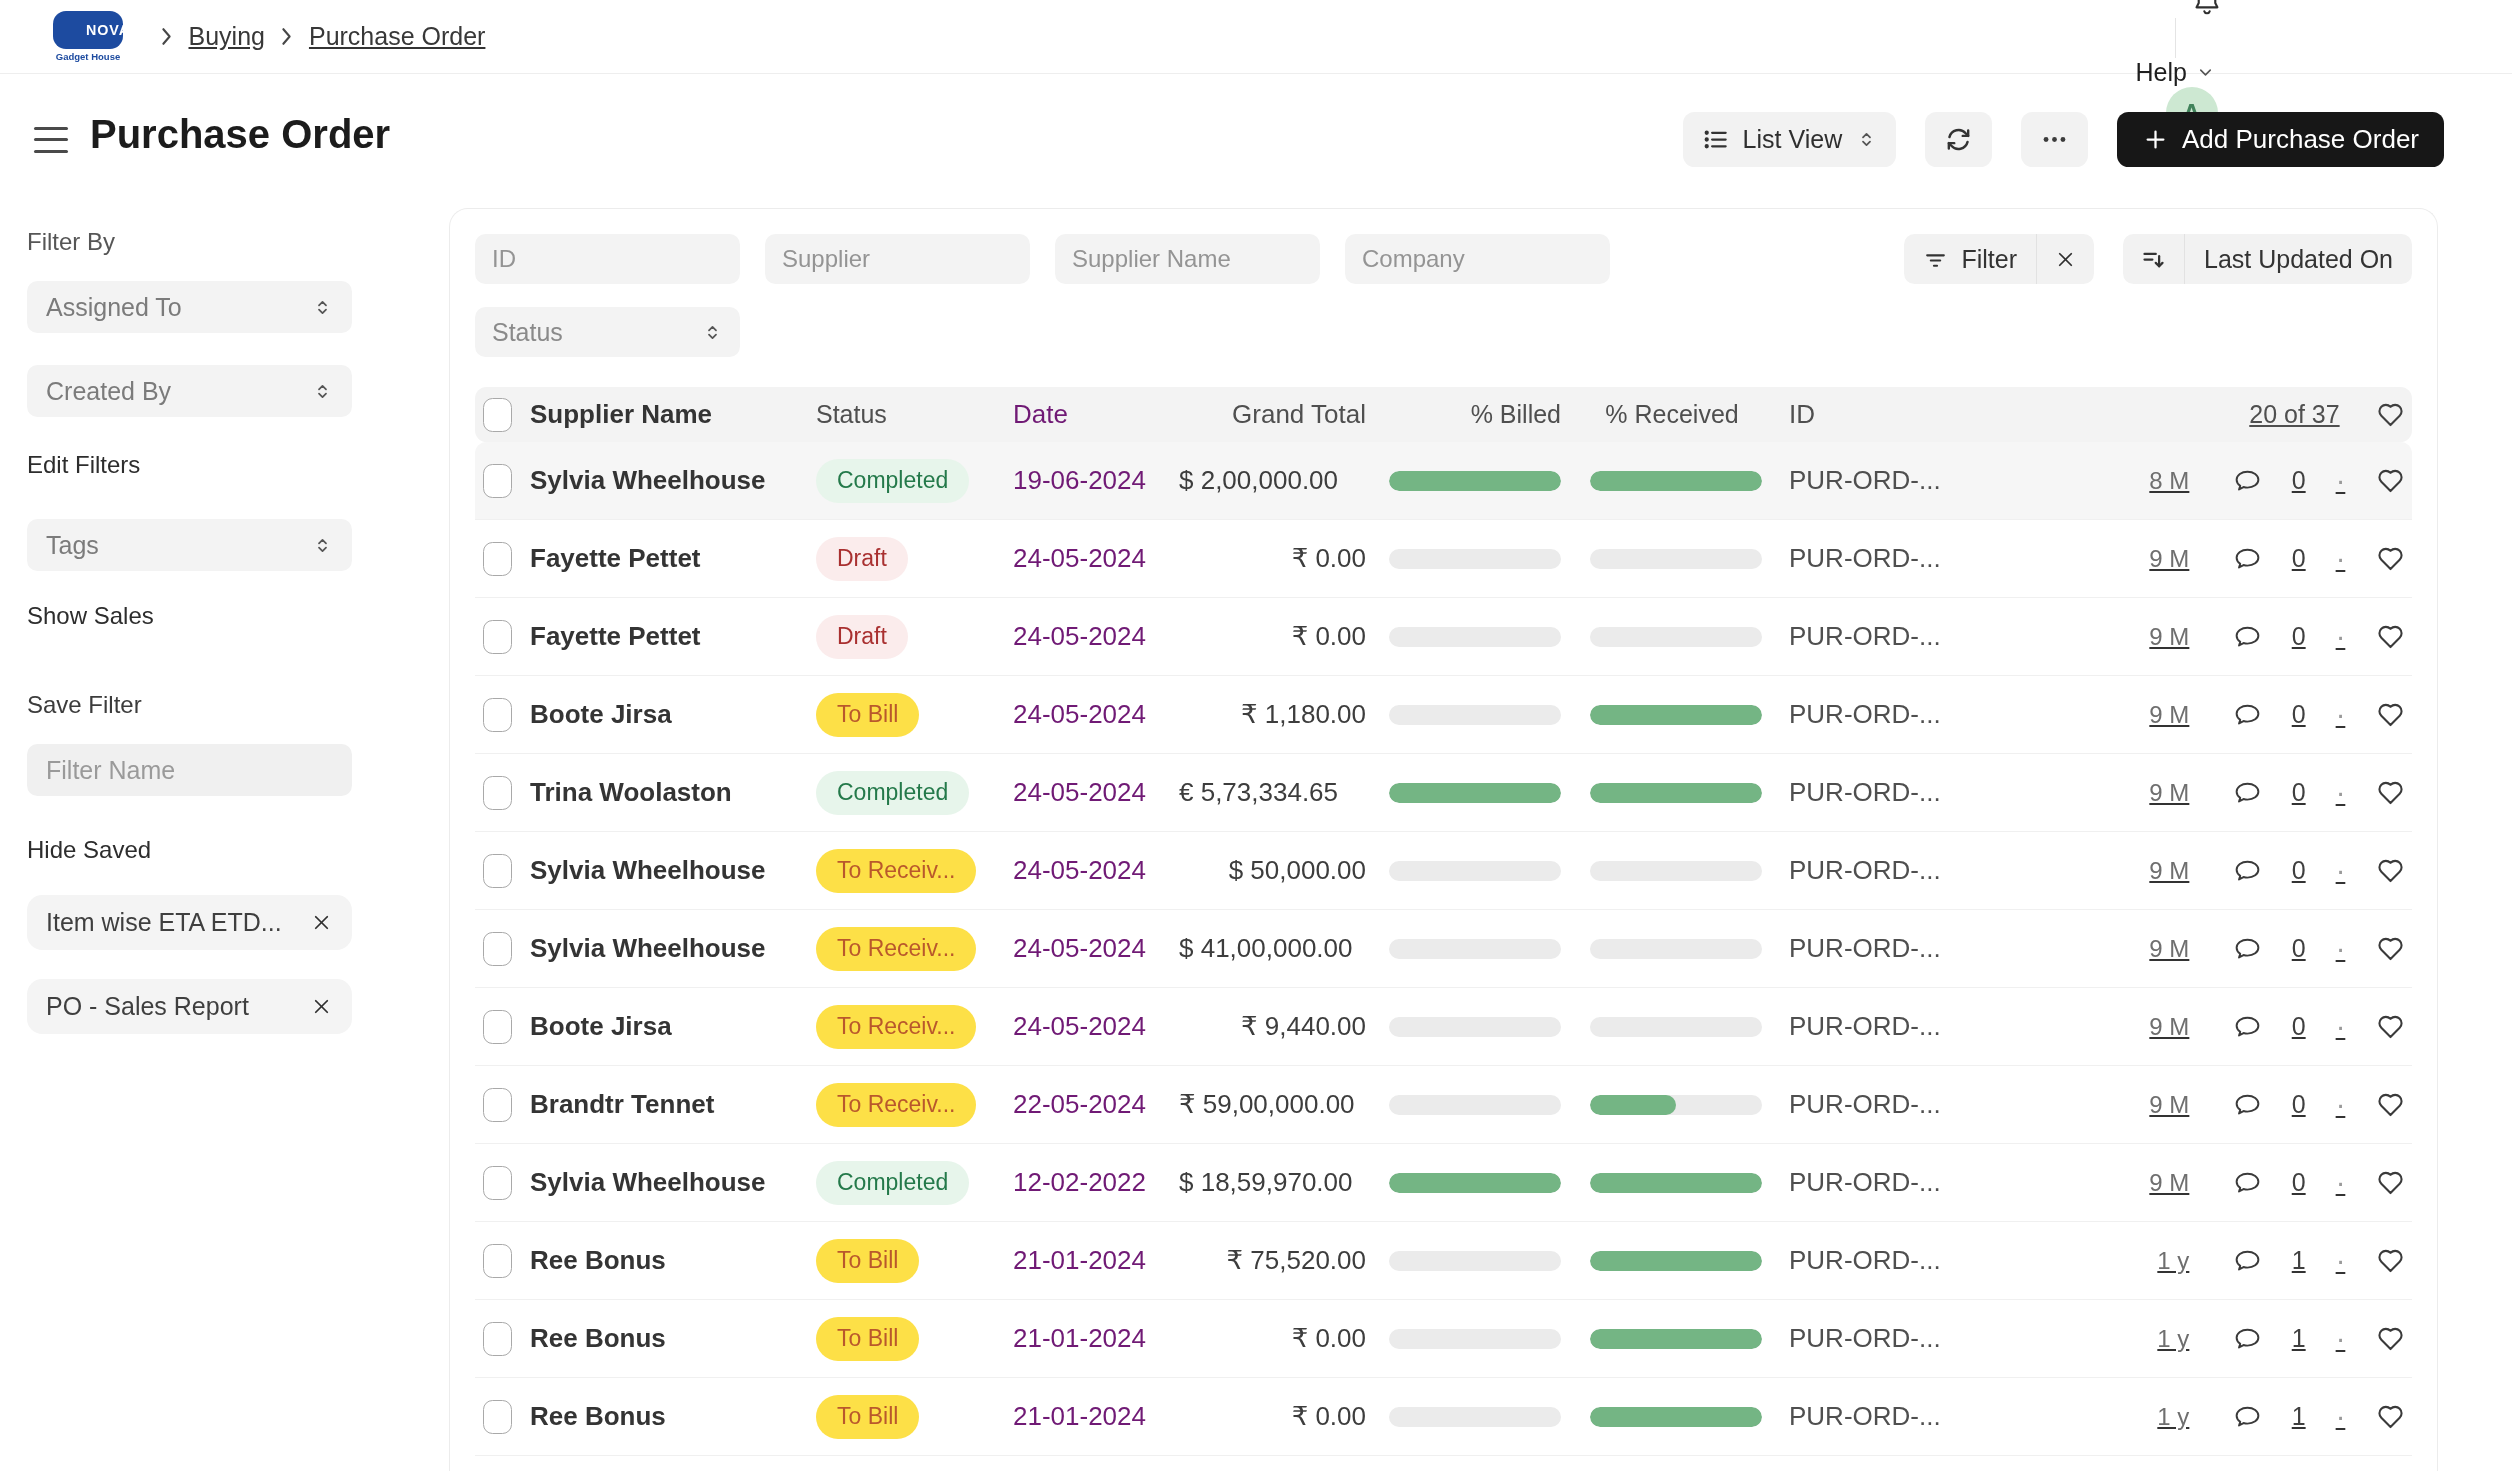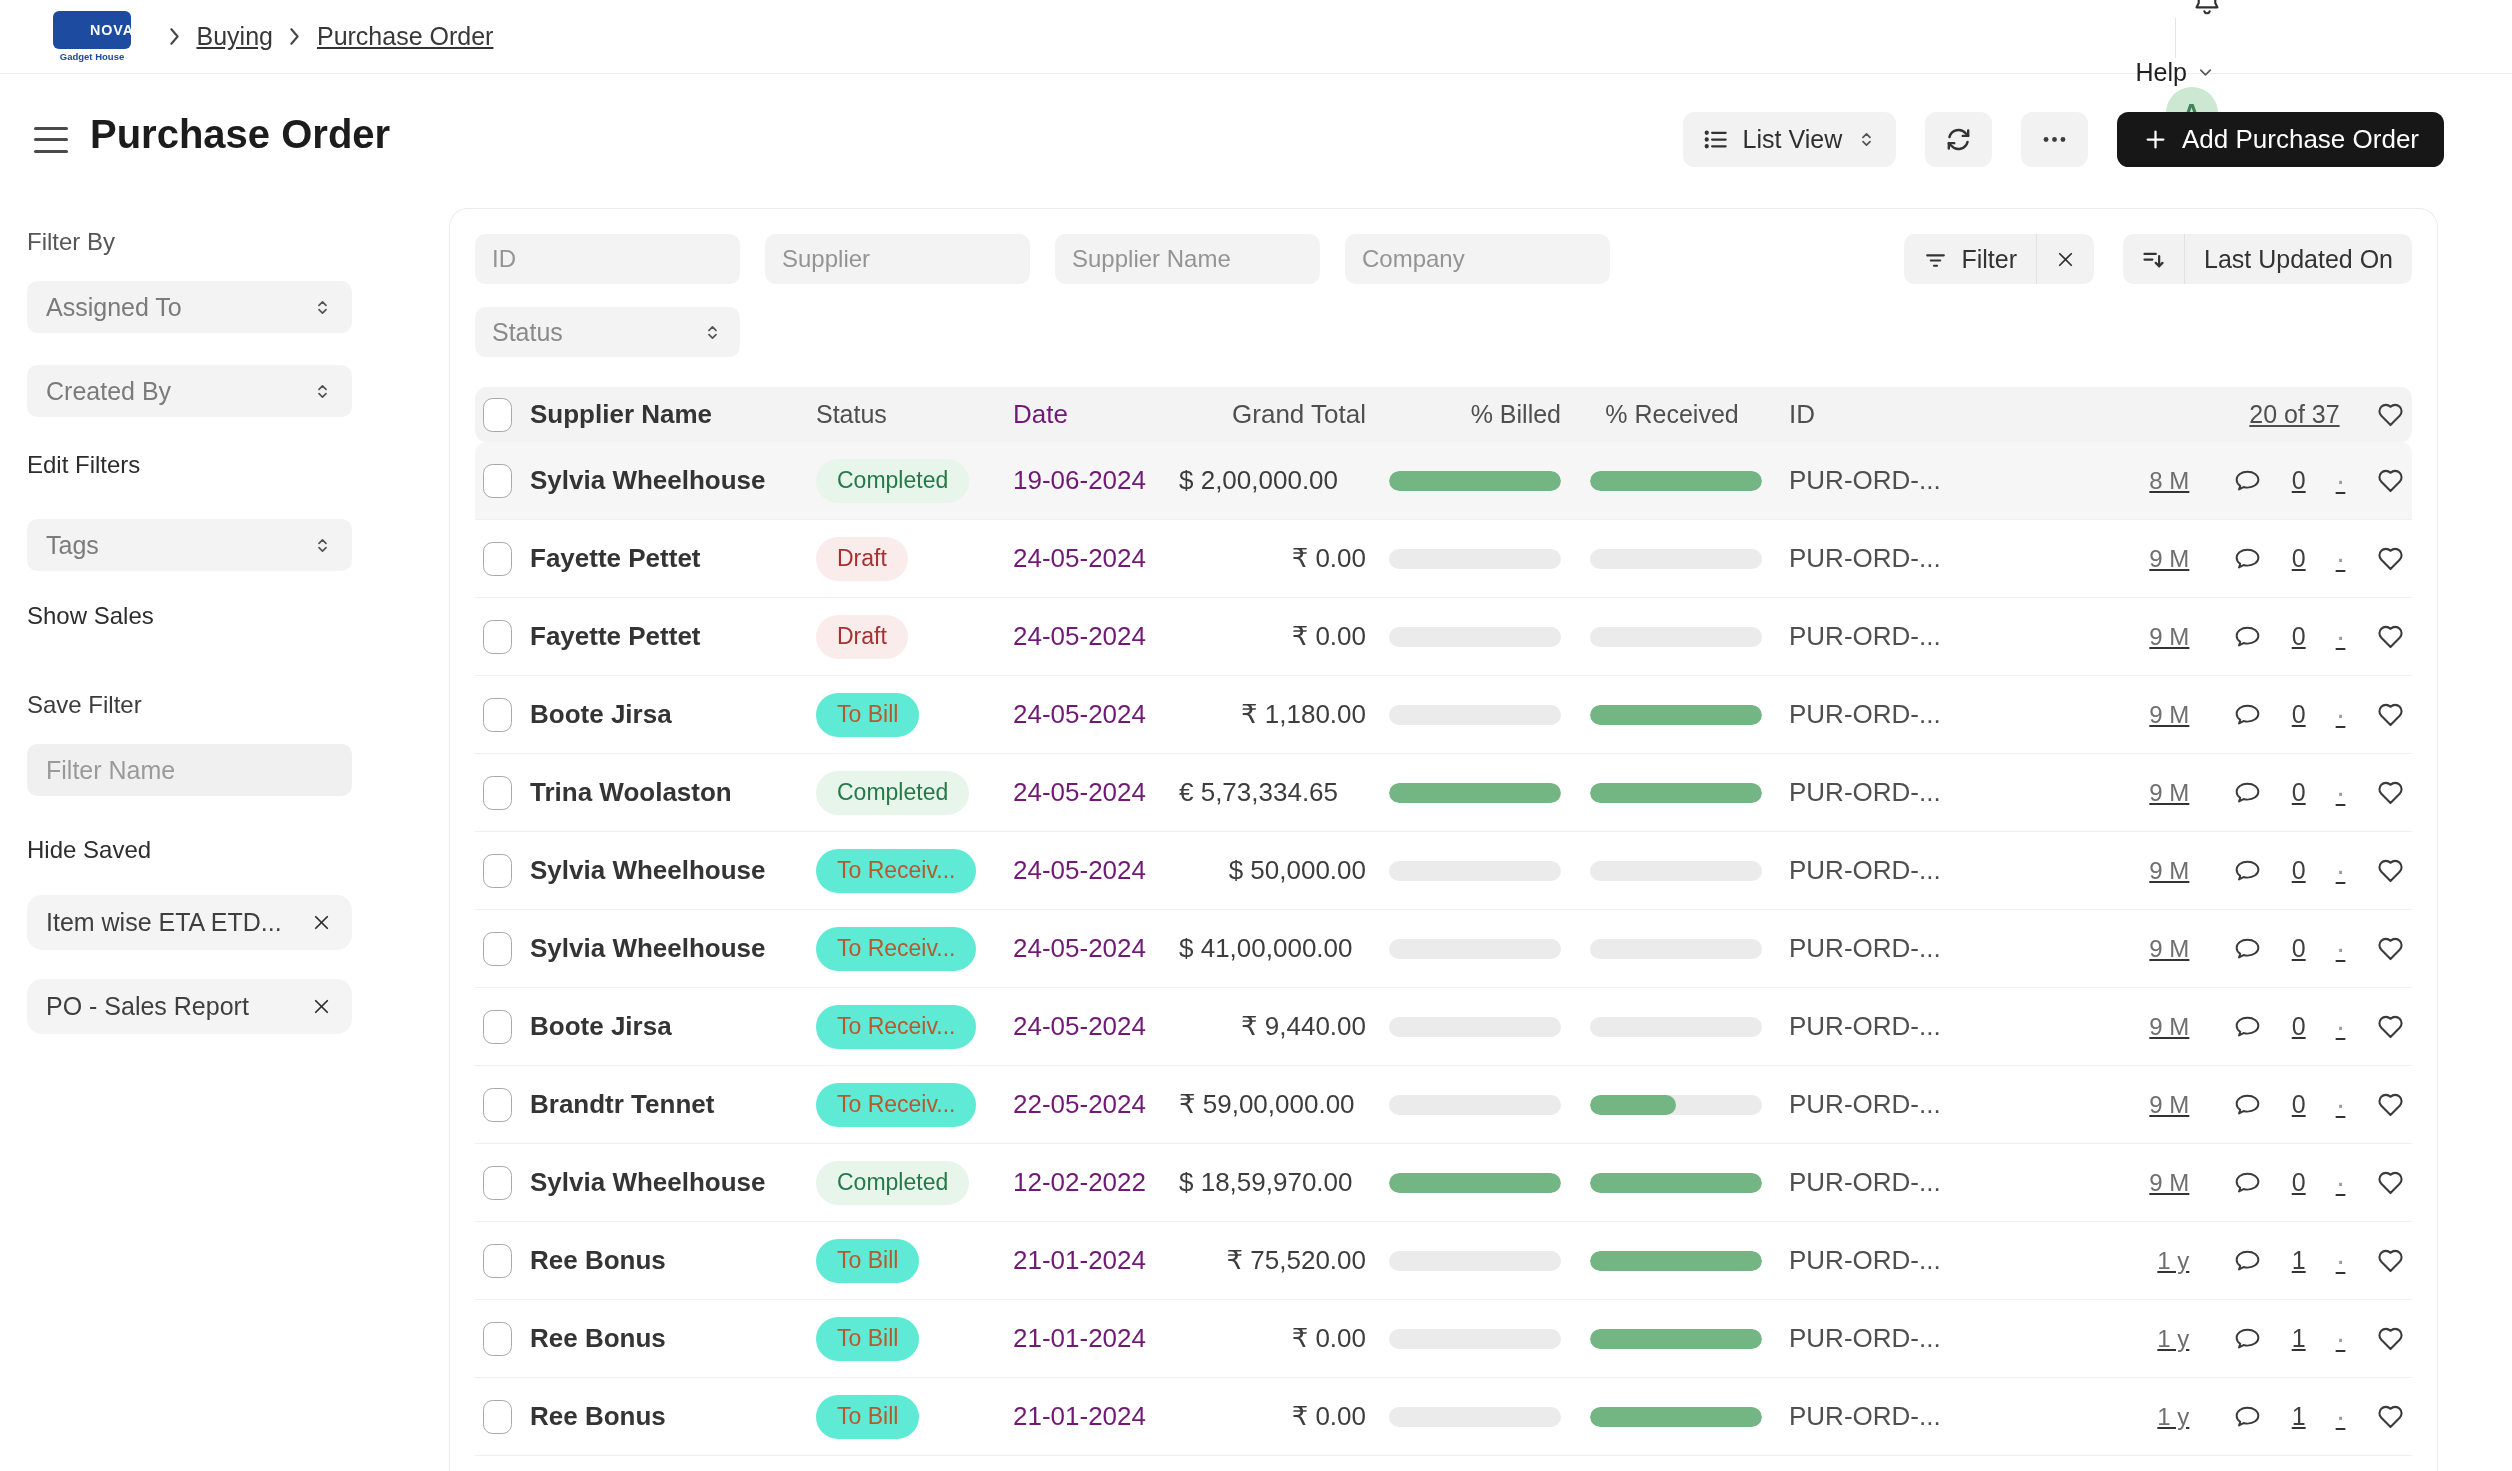--- a/index.html
+++ b/index.html
@@ -4,21 +4,21 @@
 <style>
   * { margin:0; padding:0; box-sizing:border-box; }
   html,body { width:2512px; height:1472px; overflow:hidden; background:#fff;
     font-family:"Liberation Sans","DejaVu Sans",sans-serif; color:#333; }
   svg { display:block; }
 
   
   .navbar { position:absolute; left:0; top:0; width:2512px; height:74px;
     display:flex; align-items:center; border-bottom:1px solid #eeeeee; background:#fff; }
   .logo-wrap { margin-left:53px; display:flex; flex-direction:column; align-items:center; cursor:pointer; }
-  .logo-box { width:78px; height:38px; background:#1d4ba0; border-radius:6px;
+  .logo-box { width:70px; height:38px; background:#1d4ba0; border-radius:13px;
     display:flex; align-items:center; justify-content:center;padding-left:40px; }
   .logo-box span { color:#fff; font-size:14.3px; font-weight:700; letter-spacing:1px; }
   .logo-sub { font-size:9.5px; color:#1d4ba0; font-weight:700; margin-top:1.9px; }
   .crumbs { display:flex; align-items:center; margin-left:31px; gap:9.5px;text-decoration:underline; }
   .crumb { font-size:25px; color:#383838; font-weight:500; cursor:pointer; }
   .nav-right { margin-left:auto; display:flex; align-items:center; margin-right:50px;flex-direction:column; }
   .searchbar { width:573px; height:52px; background:#f2f2f2; border-radius:26px;
     display:flex; align-items:center; padding:0 23px; gap:13.4px; }
   .searchbar input { border:none; background:transparent; outline:none; flex:1;
     font-size:24px; color:#444; font-family:inherit; }
@@ -82,21 +82,21 @@
   .row.highlighted { background:#f6f6f6; border-radius:11.5px 11.5px 0 0; }
   .col-check { width:55px; display:flex; justify-content:flex-start; padding-left:7.6px; }
   .checkbox { width:29px; height:34px; border:1.9px solid #a9a9a9; border-radius:9.5px; background:#fff; cursor:pointer; }
   .col-supplier { width:286px; font-weight:600; color:#343434; font-size:26px;
     white-space:nowrap; overflow:hidden; }
   .col-status { width:197px; }
   .pill { display:inline-flex; align-items:center; height:44px; border-radius:22px;
     padding:0 21px; font-size:23px; white-space:nowrap; }
   .pill-green { background:#e7f5eb; color:#24794a; }
   .pill-red { background:#fbecec; color:#a93030; }
-  .pill-orange { background:#5eead4; color:#b9582c; }
+  .pill-orange { background:#fde047; color:#b9582c; }
   .col-date { width:166px; font-size:26px; color:#701a75; }
   .col-total { width:187px; font-size:26px; color:#3d3d3d; text-align:right;
     white-space:nowrap; overflow:hidden; }
   .col-total.clip { text-align:left; }
   .col-billed { width:172px; margin-left:23px; }
   .col-received { width:172px; margin-left:29px; }
   .bar { width:172px; height:20px; background:#ebebeb; border-radius:10.5px; overflow:hidden; }
   .bar-fill { height:100%; background:#74b584; border-radius:10.5px; width:0; }
   .col-id { width:286px; margin-left:27px; font-size:26px; color:#4f4f4f;
     white-space:nowrap; overflow:hidden; }

